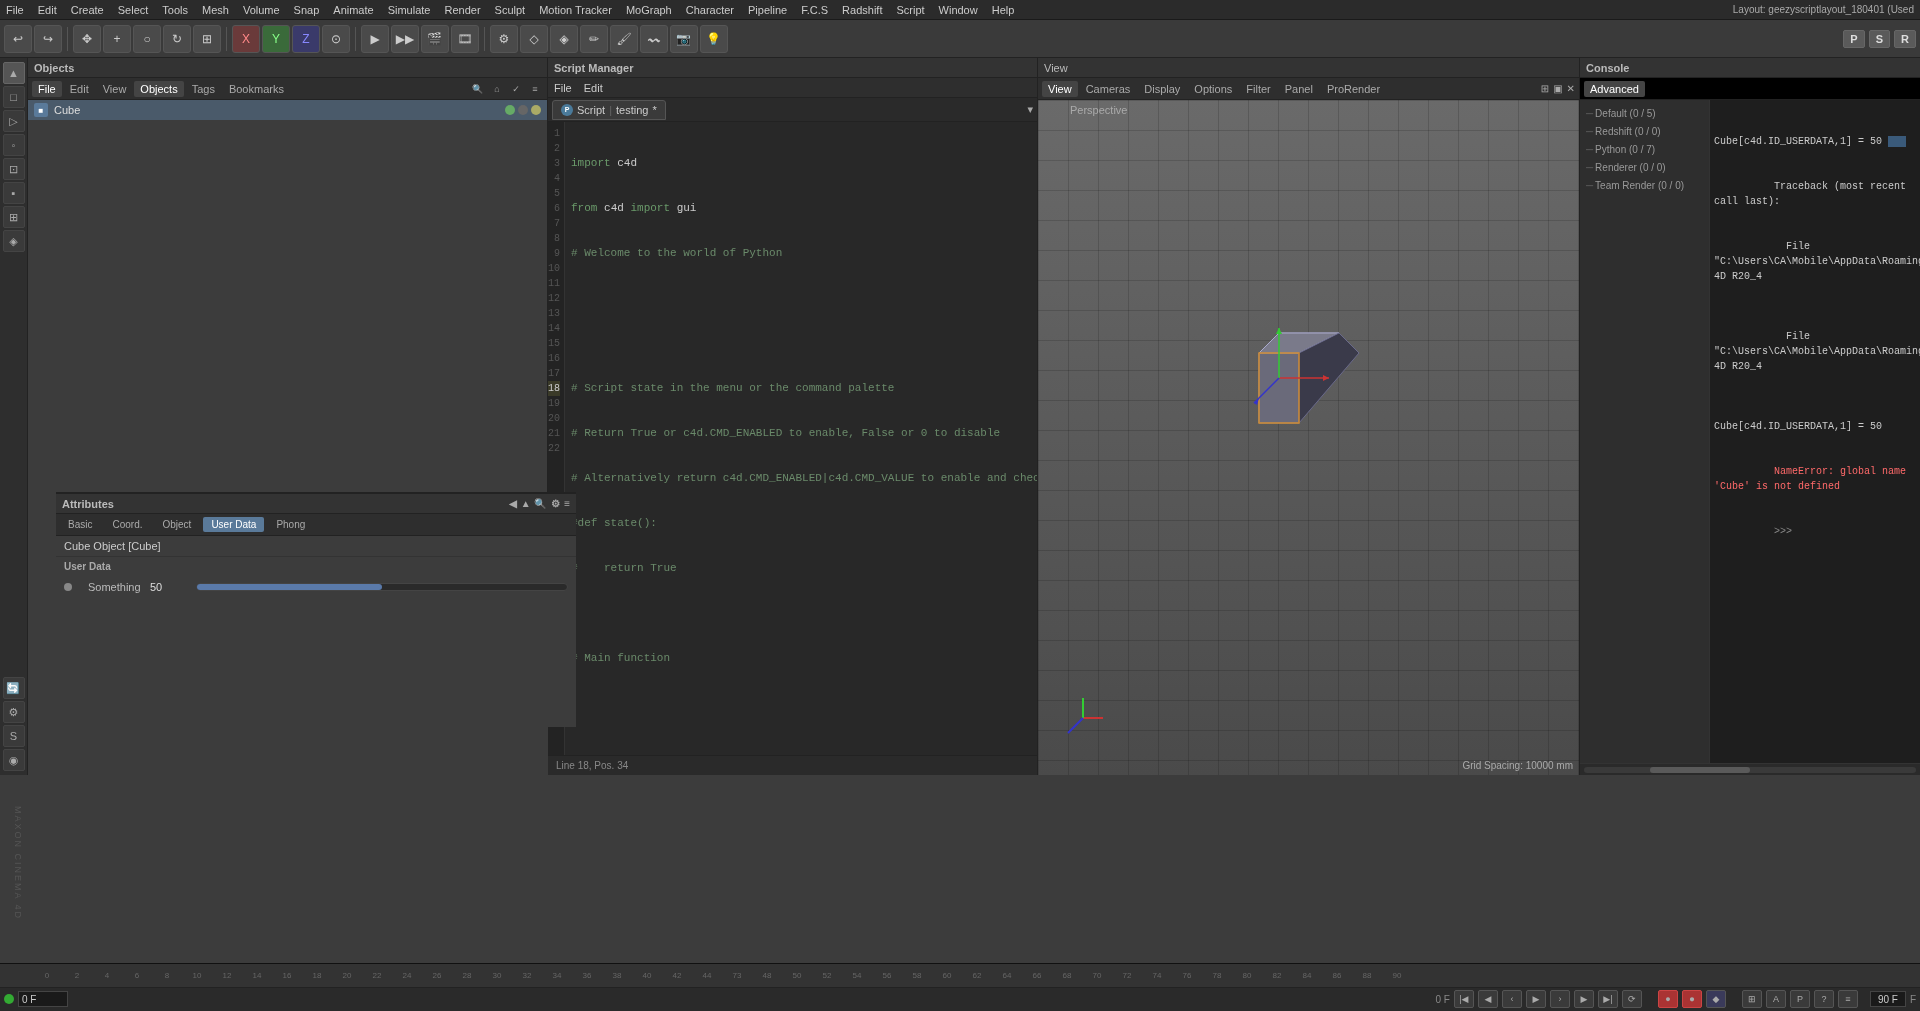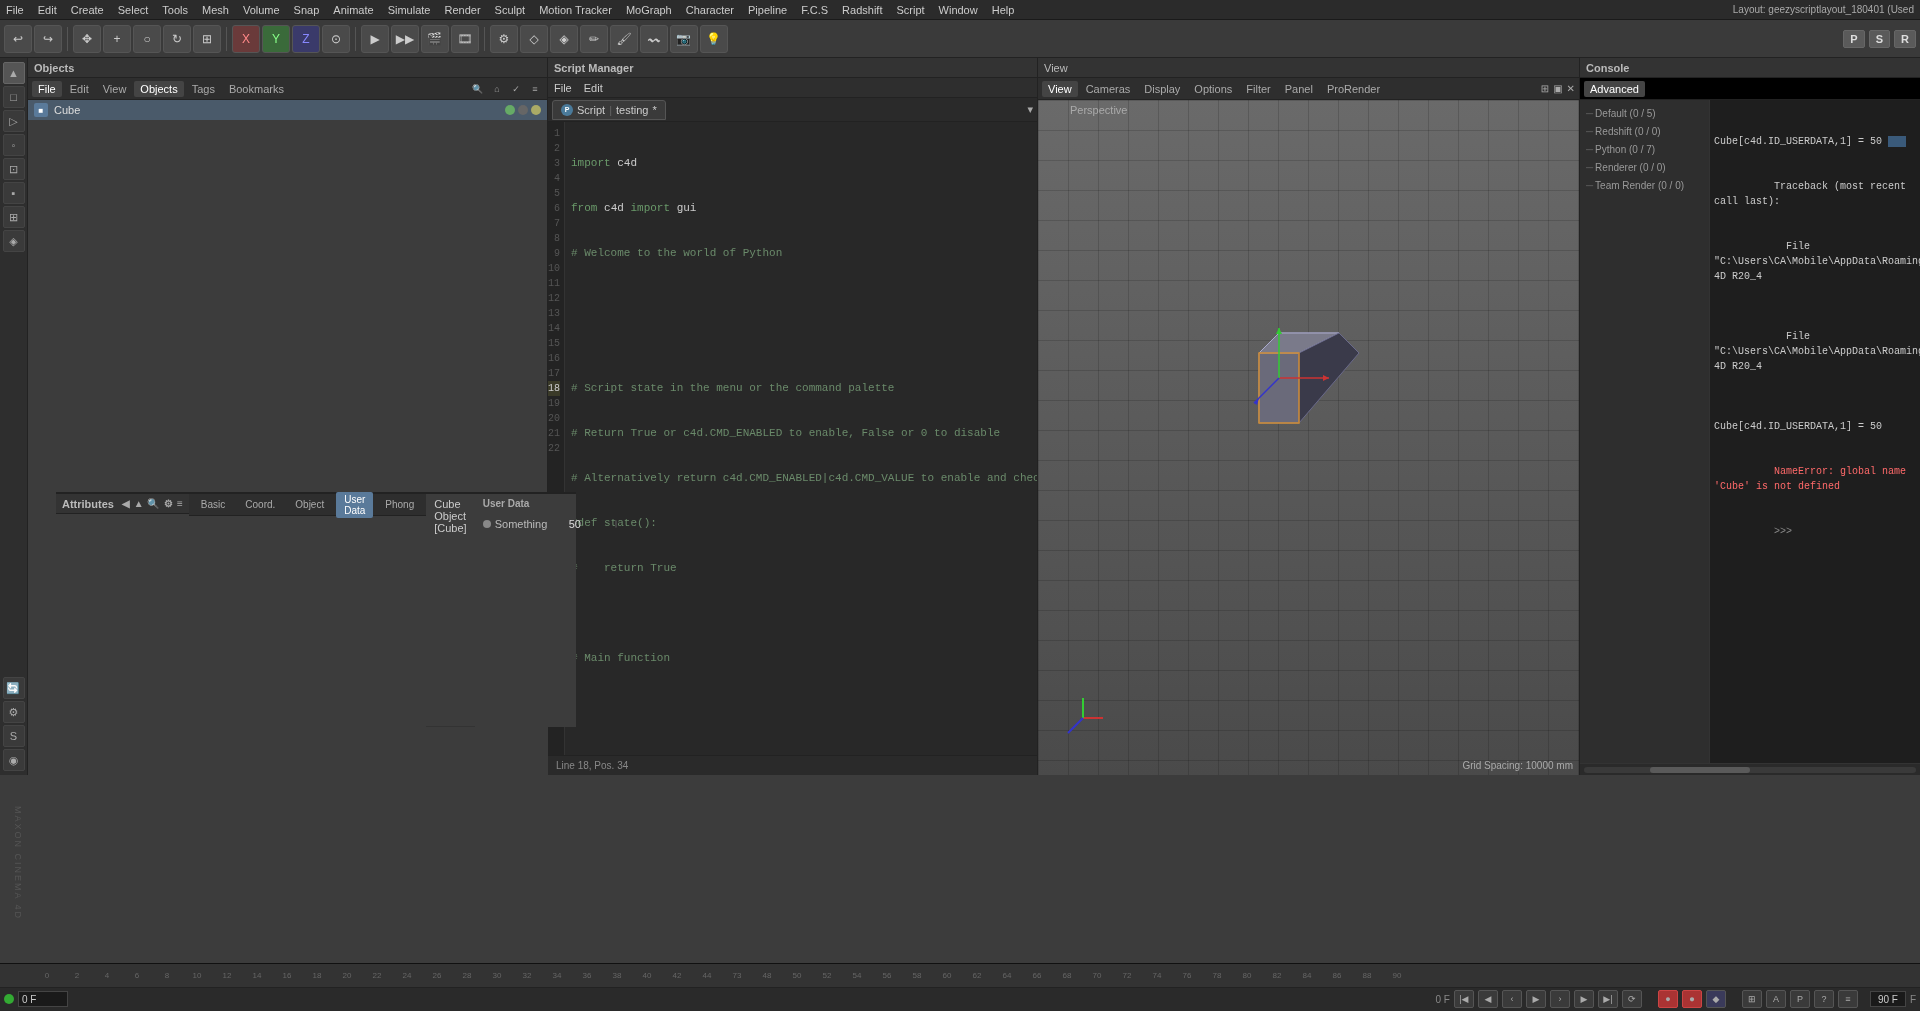--- a/index.html
+++ b/index.html
@@ -510,20 +510,21 @@
     
     #attributes-panel {
       position: absolute;
       bottom: 48px;
       left: 28px;
       width: 520px;
       height: 230px;
       background: #3c3c3c;
       border-top: 2px solid #222;
       display: flex;
+      flex-direction: column;
     }
     .attr-header {
       background: #333;
       height: 20px;
       display: flex;
       align-items: center;
       padding: 0 6px;
       border-bottom: 1px solid #222;
       font-size: 11px;
       font-weight: bold;
@@ -570,21 +571,21 @@
       align-items: center;
       height: 22px;
       gap: 6px;
     }
     .attr-label {
       width: 80px;
       font-size: 11px;
       color: #bbb;
       display: flex;
       align-items: center;
-      gap: 4px;
+      gap: 16px;
     }
     .attr-dot {
       width: 8px;
       height: 8px;
       border-radius: 50%;
       background: #888;
       display: inline-block;
     }
     .attr-value {
       width: 40px;

